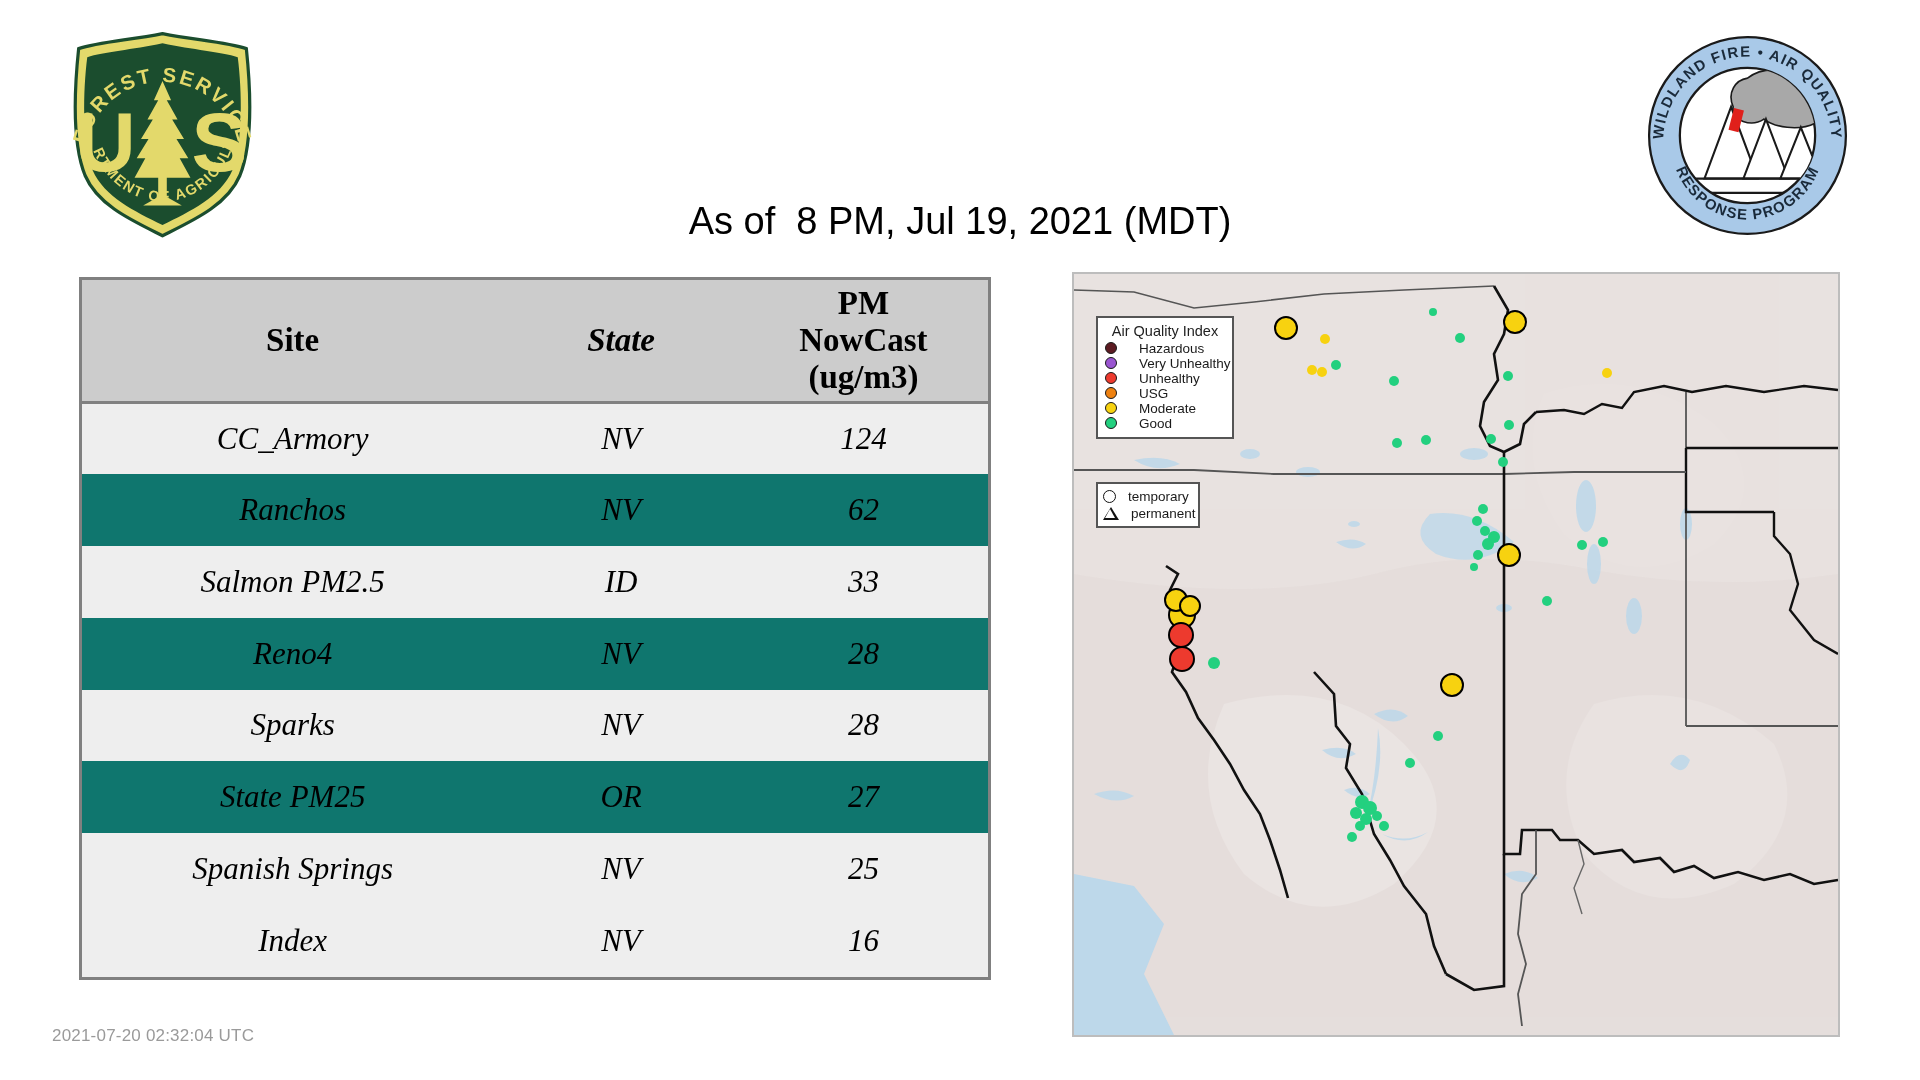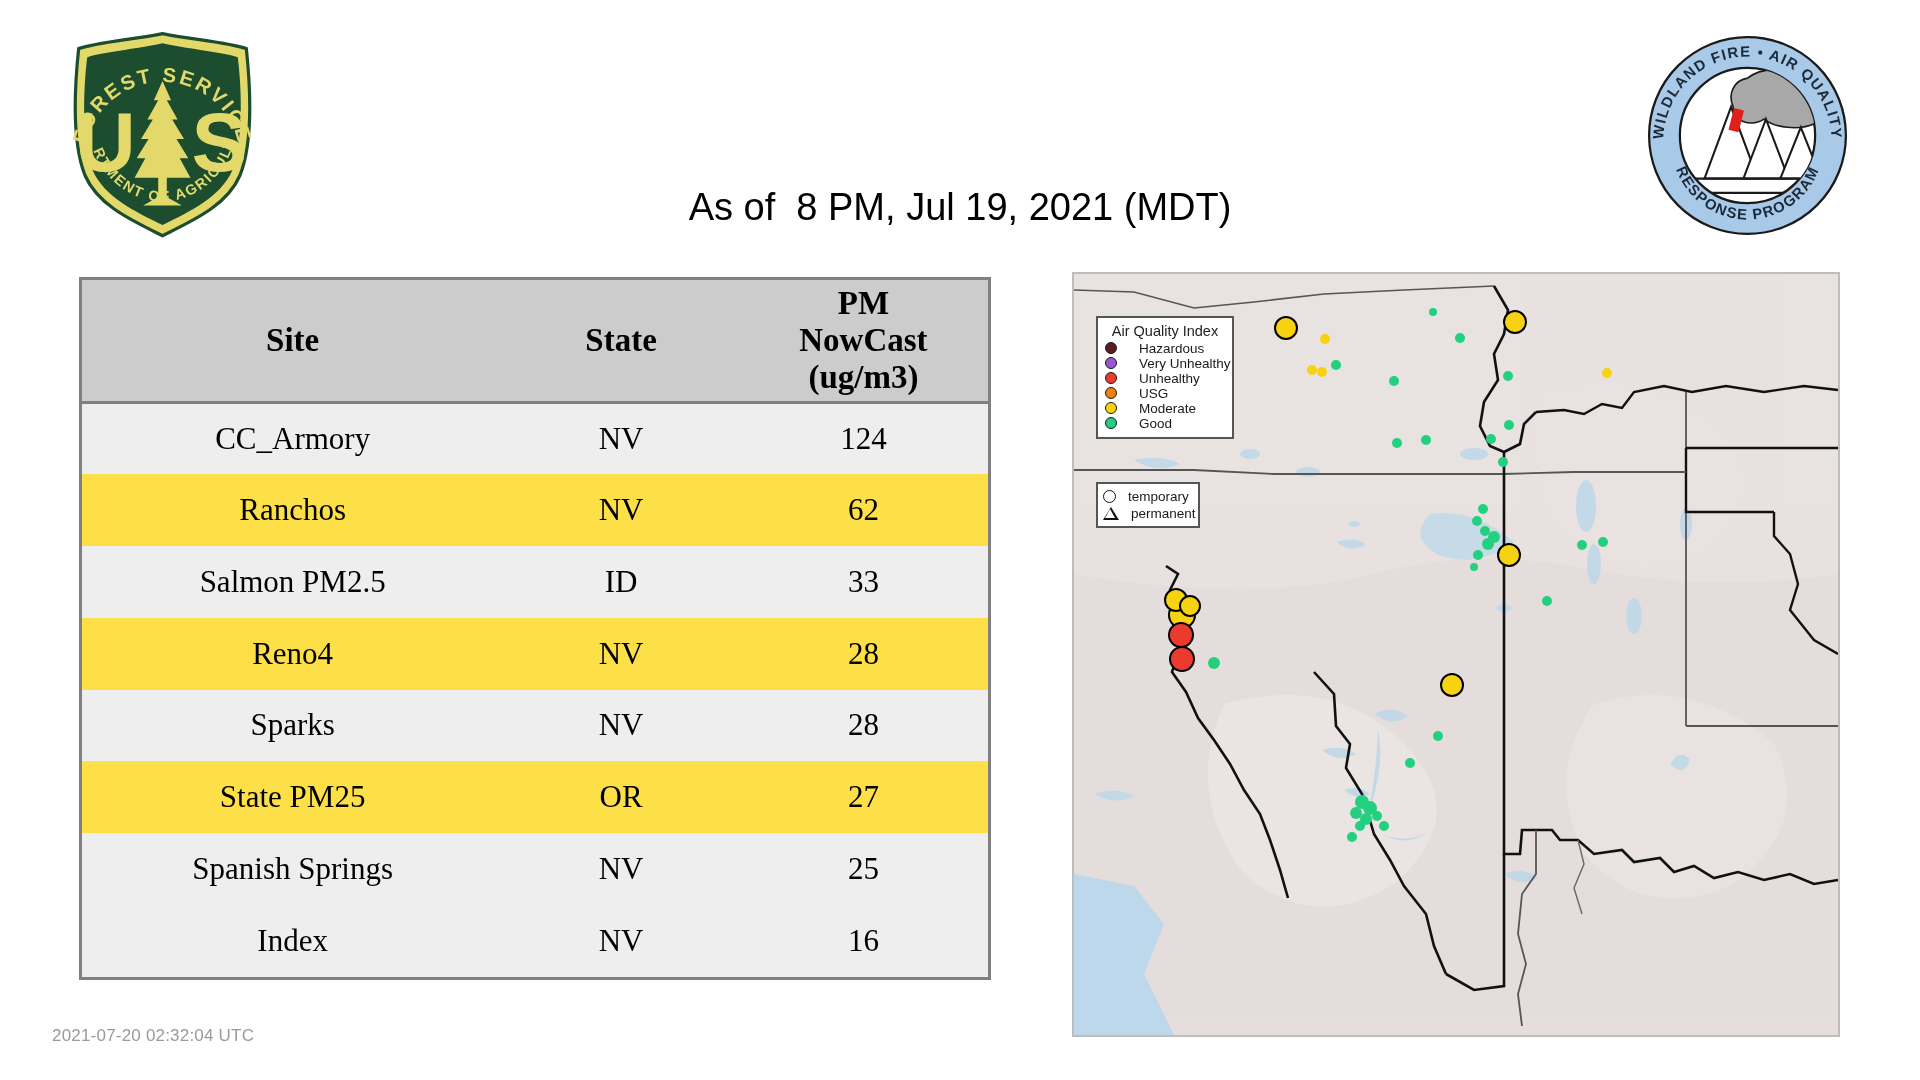--- a/index.html
+++ b/index.html
@@ -30,21 +30,21 @@
     width: 1320px;
     text-align: center;
     font-size: 68px;
     font-weight: 400;
     color: #000000;
     letter-spacing: -0.5px;
     white-space: nowrap;
     font-stretch: condensed;
   }
   #page-subtitle {
-    position: absolute; left: 300px; top: 186px;
+    position: absolute; left: 300px; top: 200px;
     width: 1320px;
     text-align: center;
     font-size: 38px;
     font-weight: 400;
     color: #000000;
     white-space: pre;
   }
 
   
   #aqi-table-wrap {
@@ -66,33 +66,34 @@
     font-weight: bold;
     font-size: 33px;
     color: #000000;
     text-align: center;
     height: 122px;
     vertical-align: middle;
     padding: 0;
     line-height: 1.12;
   }
   table.aqi-table th.col-site   { width: 46.5%; }
-  table.aqi-table th.col-state  { width: 26.0%; }
+  table.aqi-table th.col-state  { width: 26.0%; font-style: italic; }
   table.aqi-table th.col-value  { width: 27.5%; }
   table.aqi-table tbody td {
     text-align: center;
     font-size: 31px;
     color: #000000;
     height: 57px;
     padding: 0;
     border: 0;
     white-space: nowrap;
+    font-style: italic;
   }
   table.aqi-table tbody tr.odd td { background: #eeeeee; }
-  table.aqi-table tbody tr.even td { background: #fde047; }
+  table.aqi-table tbody tr.even td { background: #0f766e; }
 
   
   #footer-timestamp {
     position: absolute; left: 52px; top: 1026px;
     font-size: 17px;
     color: #9a9a9a;
     letter-spacing: 0.2px;
   }
 
   

